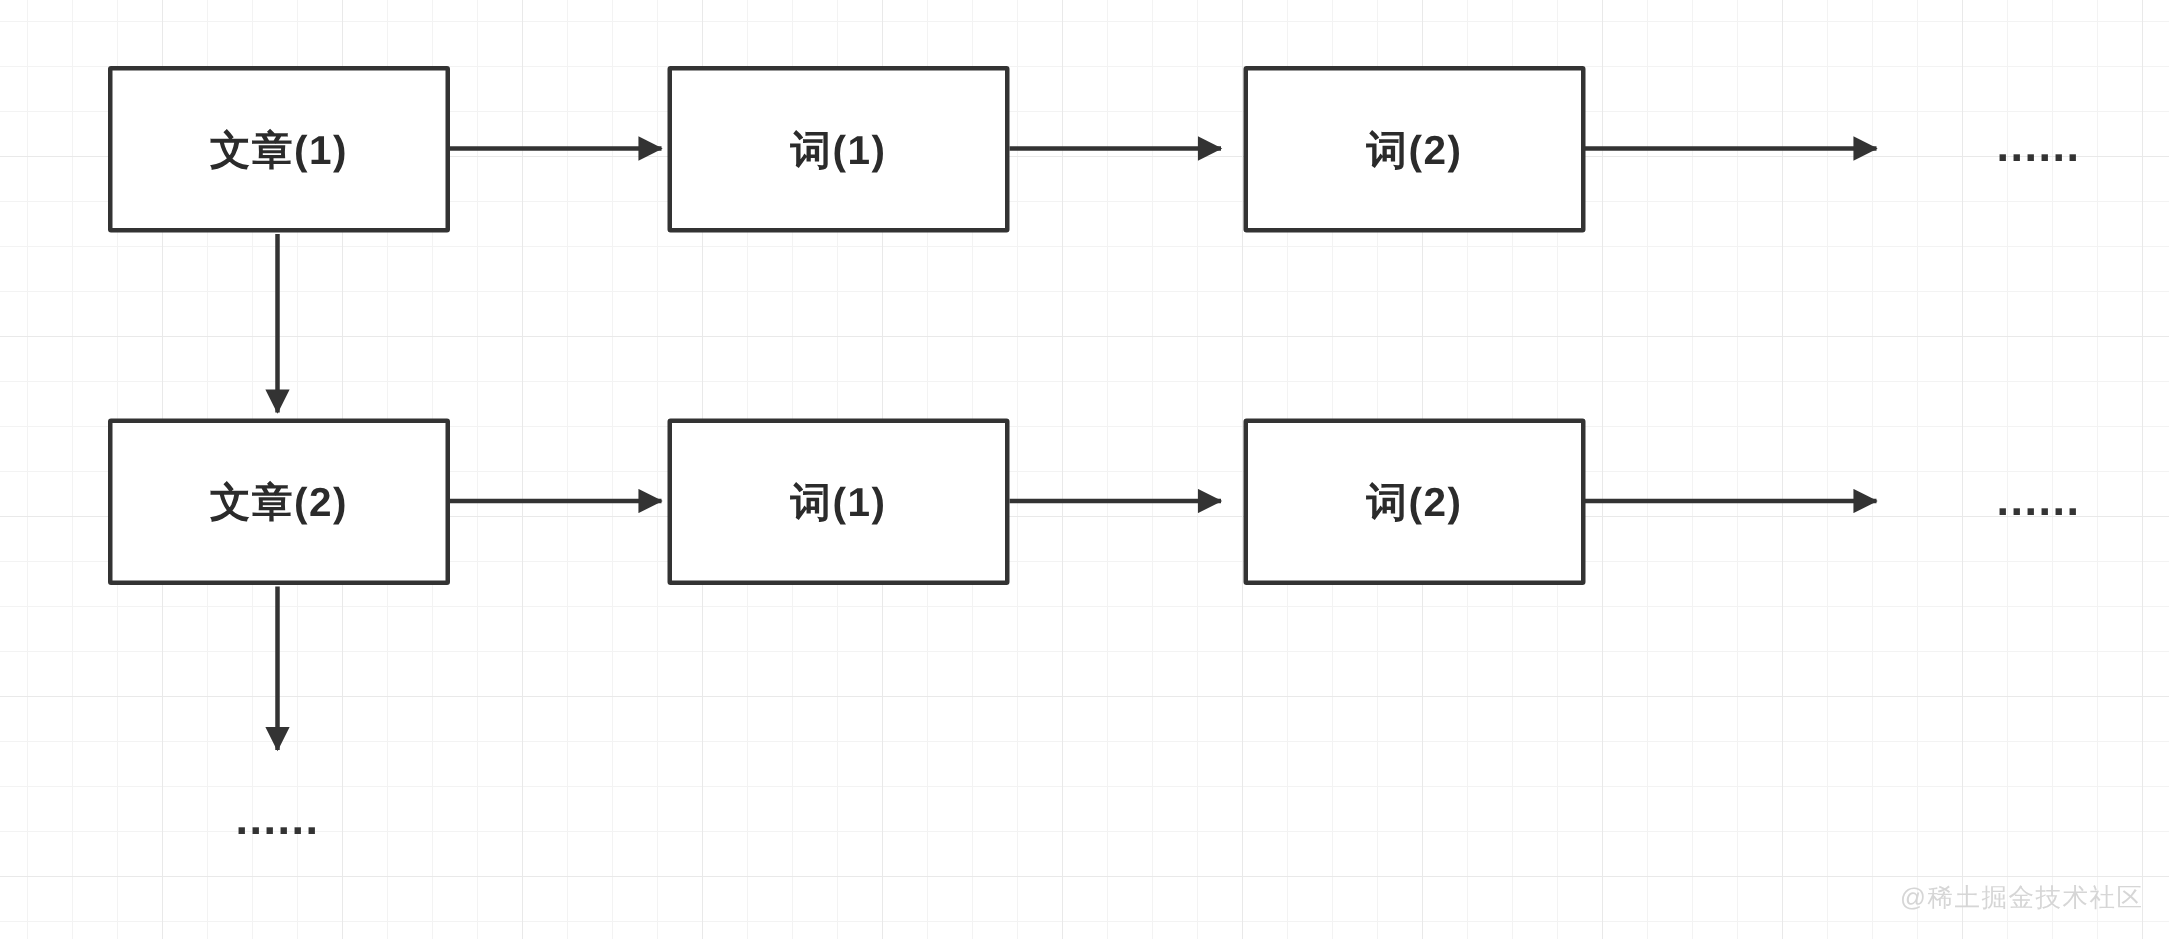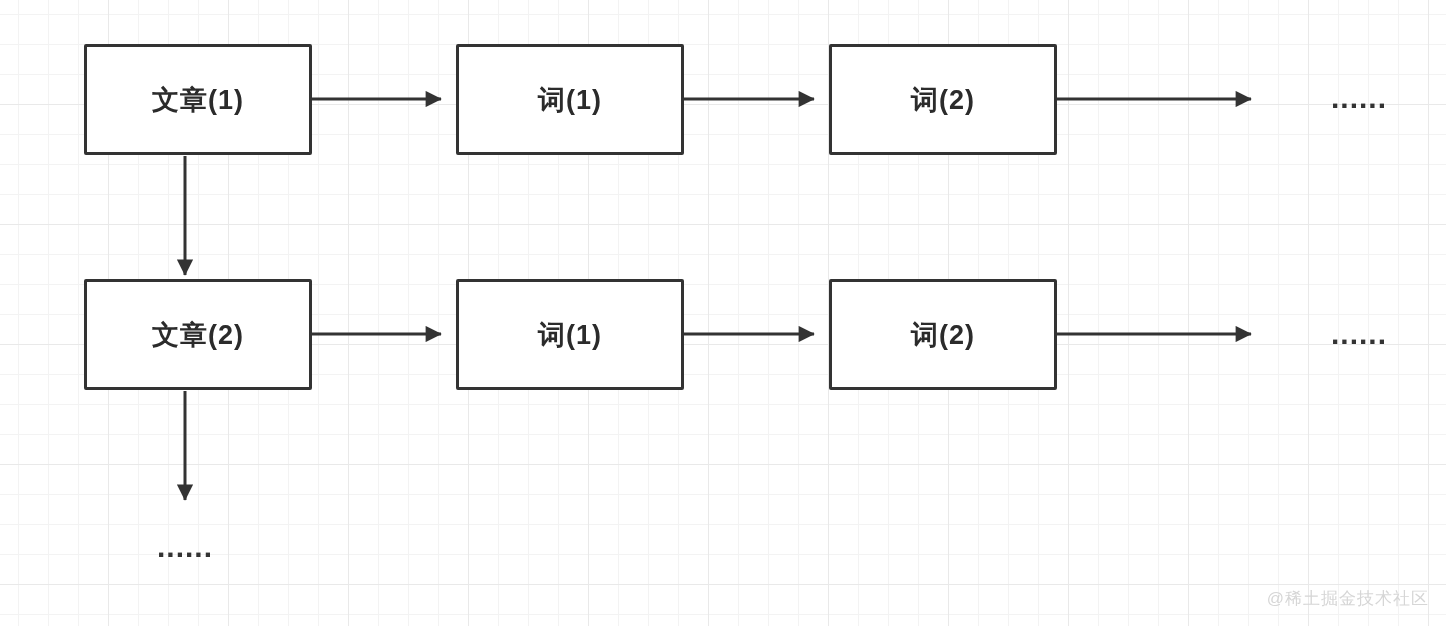--- a/index.html
+++ b/index.html
@@ -31,22 +31,22 @@
     display: flex;
     align-items: center;
     justify-content: center;
     font-size: 27px;
     font-weight: 600;
     color: #2b2b2b;
     letter-spacing: 1px;
   }
   .row1 { top: 44px; }
   .row2 { top: 279px; text-align: center; }
-  .col1 { left: 84px; }
-  .col2 { left: 456px; }
+  .col1 { left: 72px; }
+  .col2 { left: 445px; }
   .col3 { left: 818px; margin-left: 11px; }
   .arrows {
     position: absolute;
     left: 0; top: 0;
     width: 1446px;
     height: 626px;
     pointer-events: none;
   }
   .ellipsis {
     position: absolute;

